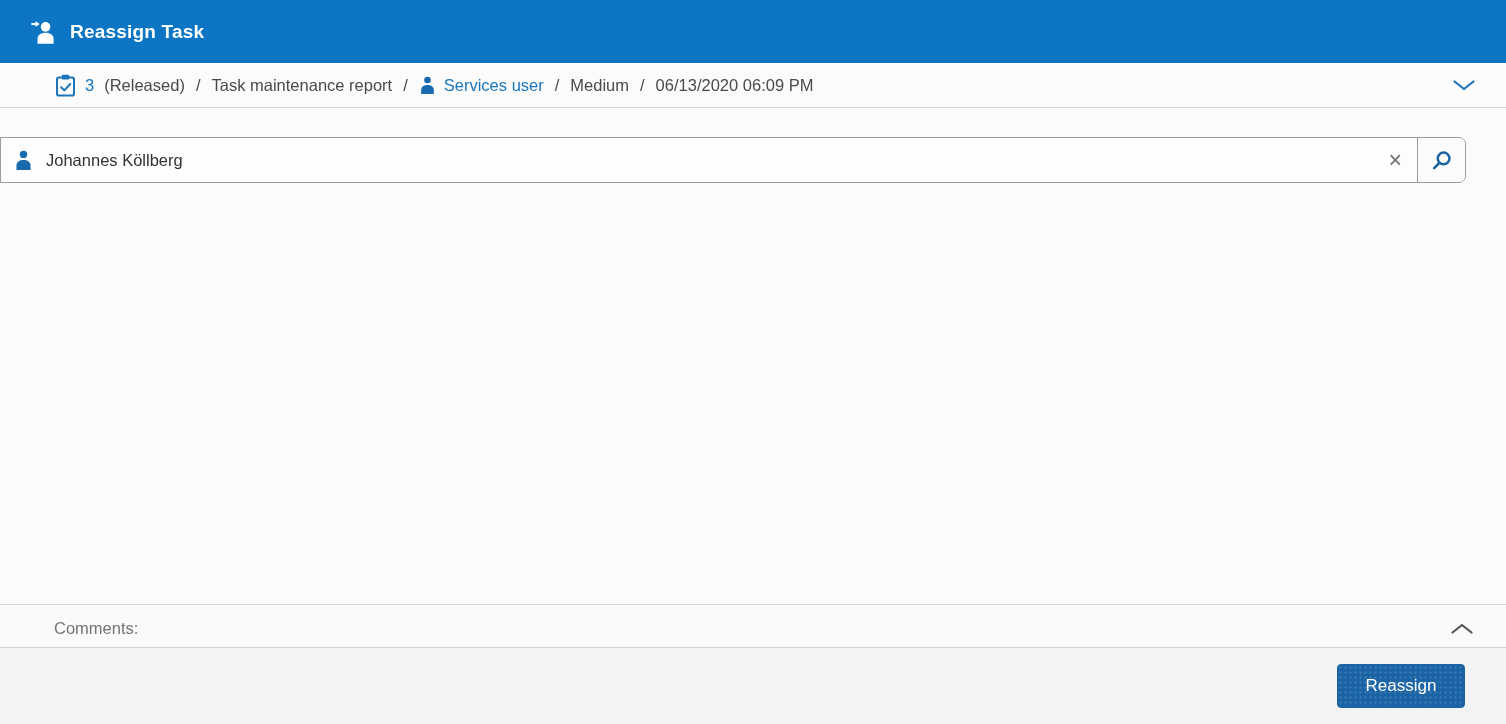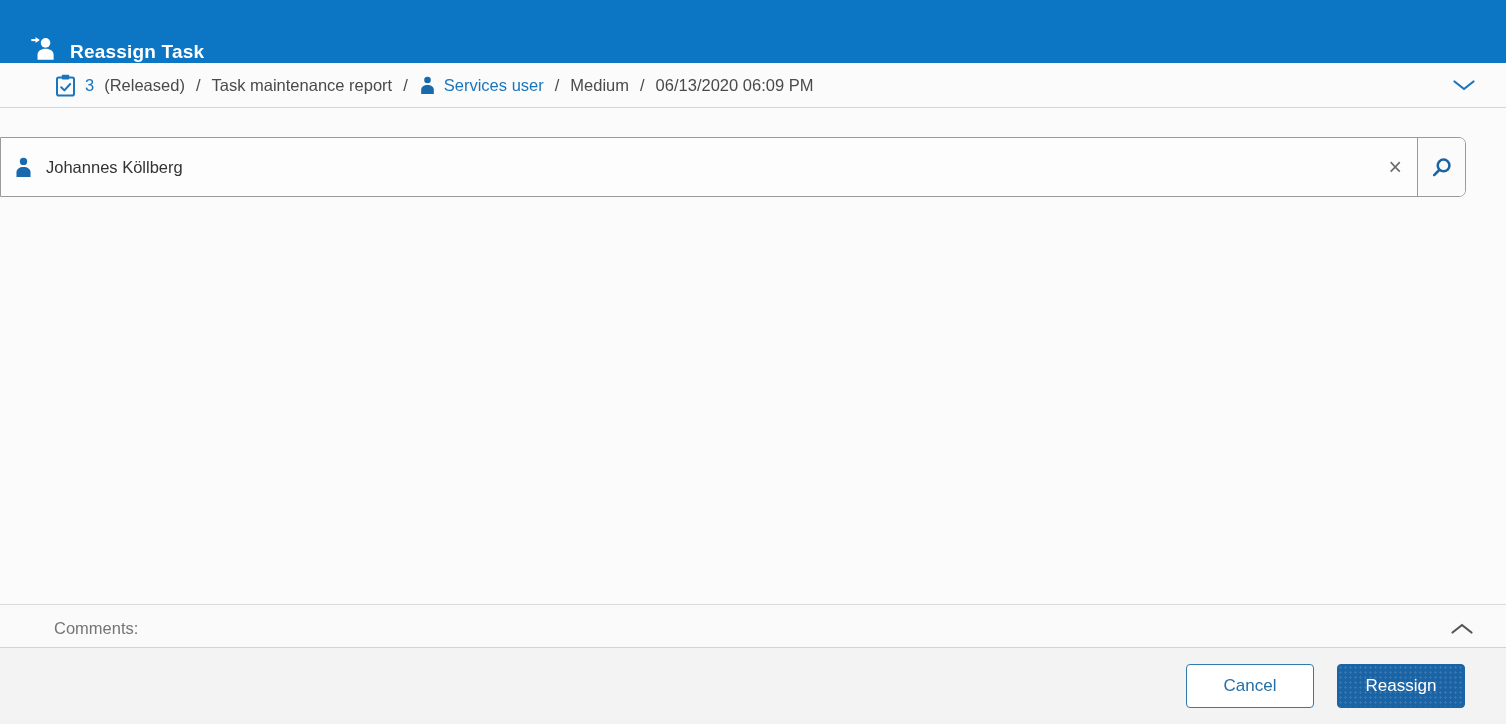--- a/index.html
+++ b/index.html
@@ -10,21 +10,21 @@
     display: flex;
     flex-direction: column;
     color: #444;
   }
 
   
   .app-header {
     height: 63px;
     background: #0c76c4;
     display: flex;
-    align-items: flex-end;
+    align-items: center;
     padding-left: 28px;
     flex: none;
   }
   .app-header .hdr-icon { width: 30px; height: 30px; margin-right: 12px; display: flex; align-items: center; justify-content: center; }
   .app-header .hdr-title {
     color: #ffffff;
     font-size: 19px;
     font-weight: 600;
     letter-spacing: 0.2px;
   }
@@ -71,21 +71,21 @@
     padding-right: 13px;
     font-size: 16.5px;
     color: #555;
     white-space: nowrap;
   }
   .req-star { color: #555; margin-right: 3px; font-size: 15px; vertical-align: 1px; }
 
   .owner-group {
     flex: 1 1 auto;
     margin-right: 40px;
-    height: 60px;
+    height: 46px;
     background: #fdfdfd;
     border: 1px solid #9a9a9a;
     border-radius: 0 7px 7px 0;
     display: flex;
     align-items: center;
     overflow: hidden;
   }
   .owner-field {
     flex: 1 1 auto;
     height: 100%;
@@ -243,15 +243,14 @@
 <div class="comments-bar">
   <span>Comments:</span>
   <span class="comments-chevron">
     <svg width="24" height="13" viewBox="0 0 24 13">
       <polyline points="2.5,10.5 12,3 21.5,10.5" fill="none" stroke="#555555" stroke-width="2.2" stroke-linecap="round" stroke-linejoin="round"></polyline>
     </svg>
   </span>
 </div>
 
 <div class="footer-bar">
-  <button class="btn btn-cancel">Cancel</button>
   <button class="btn btn-primary">Reassign</button>
 </div>
 
 </body></html>

